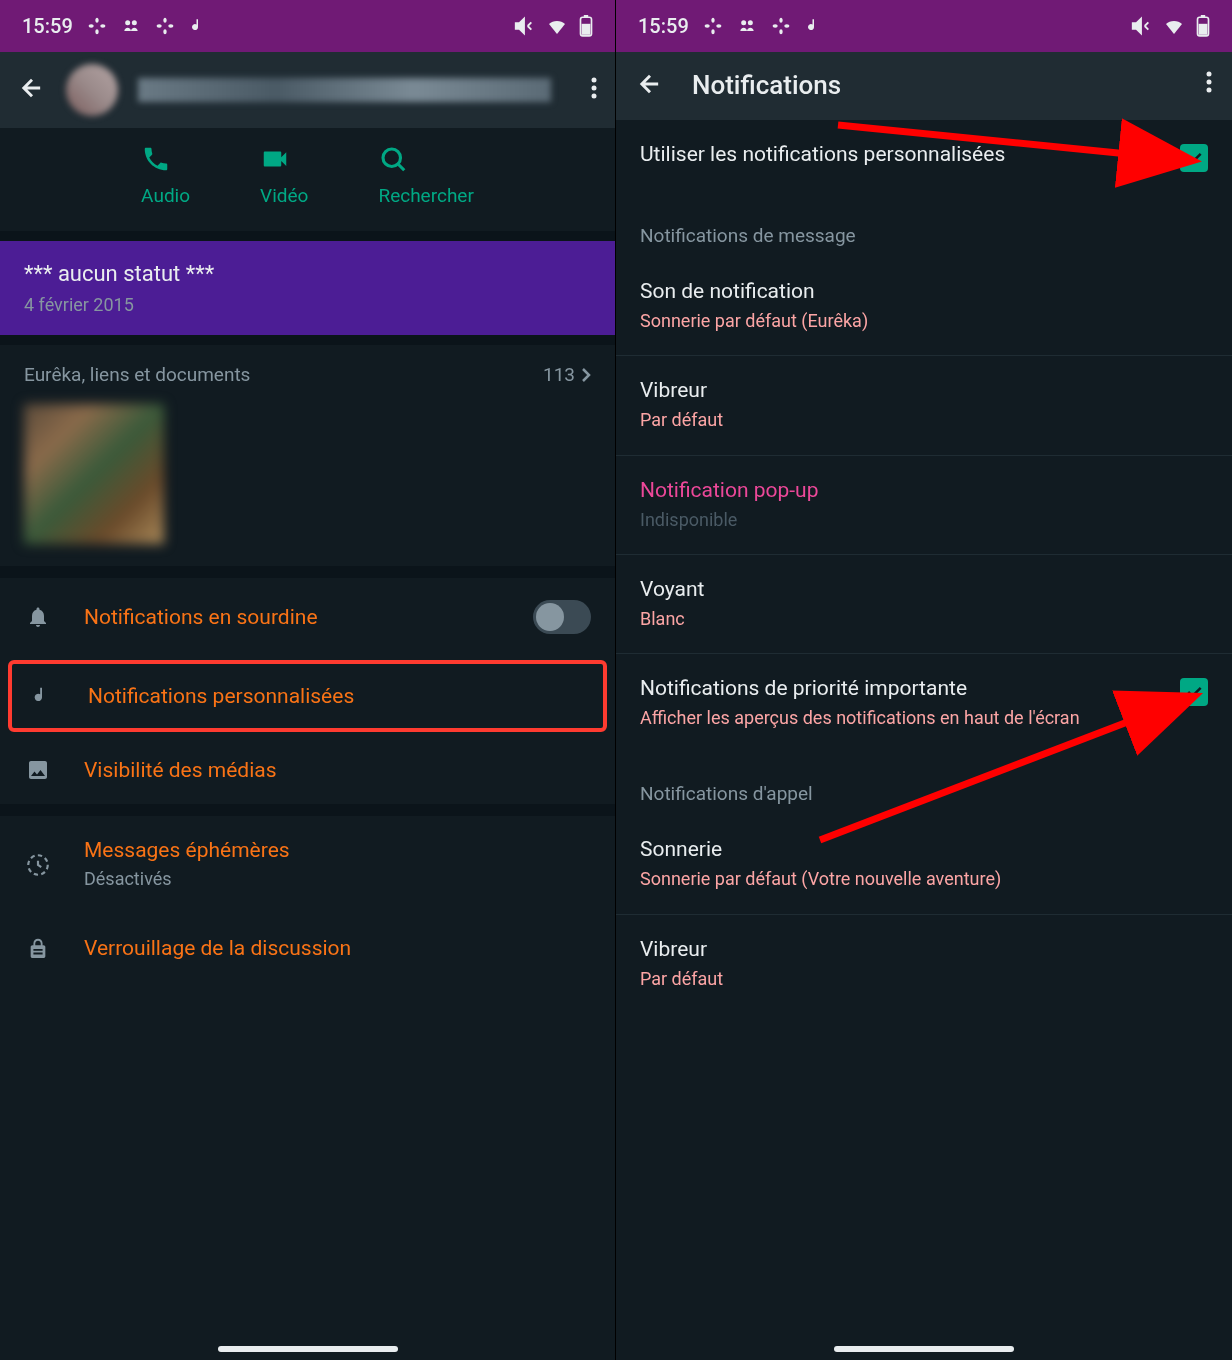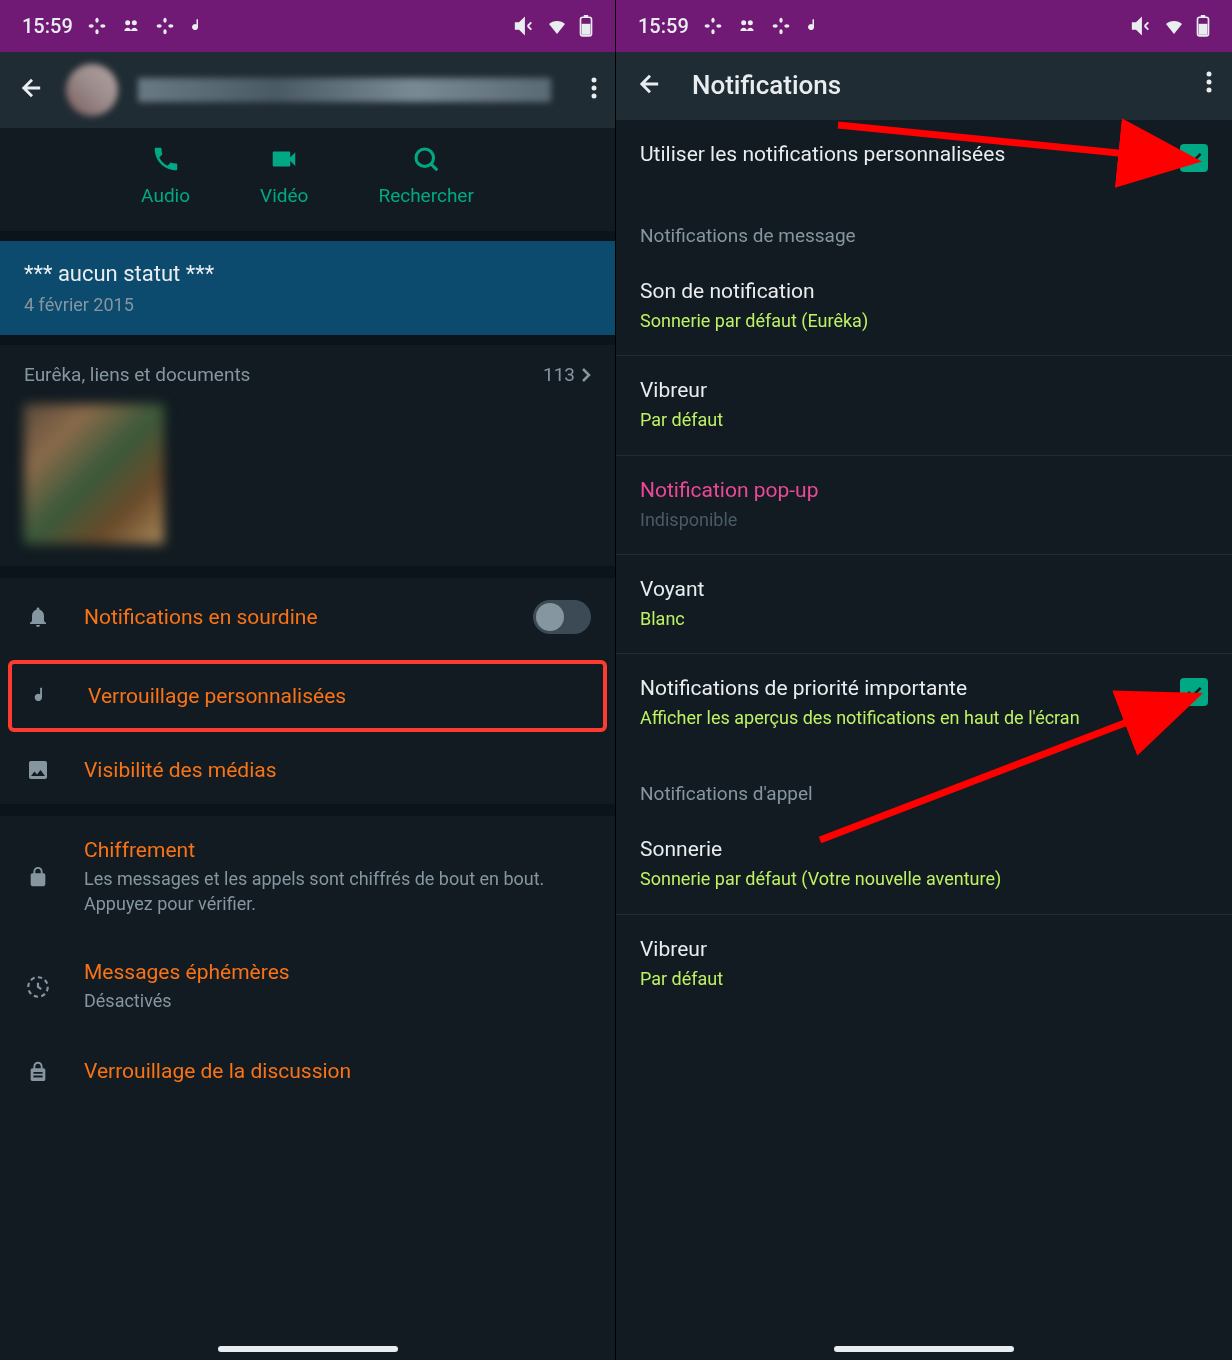--- a/index.html
+++ b/index.html
@@ -72,28 +72,28 @@
   
   .action-row {
     display:flex;
     justify-content:center;
     gap: 70px;
     padding: 16px 0 24px 0;
     background:#111b21;
     border-bottom: 10px solid #0b141a;
   }
   .action-btn {
-    display:flex; flex-direction:column; align-items:center; gap:10px;
+    display:flex; flex-direction:column; gap:10px;
     color:#00a884;
     font-size:19px;
   }
   .action-btn svg { width:30px; height:30px; }
   
   .section {
-    background:#0c4a6e;
+    background:#4c1d95;
     padding: 20px 24px;
     border-bottom: 10px solid #0b141a;
   }
   .status-text { color:#e9edef; font-size:22px; margin-bottom:8px;}
   .status-date { color:#8696a0; font-size:18px;}
   
   .media-section {
     background:#111b21;
     padding: 18px 24px 22px 24px;
     border-bottom: 12px solid #0b141a;
@@ -144,21 +144,21 @@
   
   .notif-body { background:#111b21; flex:1; }
   .notif-row {
     padding: 22px 24px;
     display:flex; align-items:flex-start; gap:18px;
   }
   .notif-row.border { border-bottom:1px solid #1f2c33; }
   .notif-text { flex:1; }
   .notif-title { color:#e9edef; font-size:21px; }
   .notif-title.disabled { color:#ec4899; }
-  .notif-sub { color:#bef264; font-size:18px; margin-top:6px; line-height:1.35; }
+  .notif-sub { color:#fca5a5; font-size:18px; margin-top:6px; line-height:1.35; }
   .notif-sub.disabled { color:#4a5a65; }
   .checkbox {
     width:28px; height:28px; background:#00a884; border-radius:4px;
     display:flex; align-items:center; justify-content:center; flex-shrink:0;
     margin-top:2px;
   }
   .checkbox svg { width:20px; height:20px; stroke:#111b21; stroke-width:3; fill:none; }
   
   .section-header {
     padding: 30px 24px 10px 24px;
@@ -300,48 +300,37 @@
       </div>
     </div>
 
     <div class="setting-row highlighted">
       <span class="setting-icon">
         <svg width="22" height="22" viewBox="0 0 24 24" fill="#8696a0">
             <path d="M12 3v10.5a4 4 0 1 1-2-3.5V3h2z"></path>
           </svg>
       </span>
       <div class="setting-body">
-        <div class="setting-title">Verrouillage personnalisées</div>
+        <div class="setting-title">Notifications personnalisées</div>
       </div>
     </div>
 
     <div class="setting-row">
       <span class="setting-icon">
         <svg width="24" height="24" viewBox="0 0 24 24" fill="#8696a0">
             <path d="M21 19V5c0-1.1-.9-2-2-2H5c-1.1 0-2 .9-2 2v14c0 1.1.9 2 2 2h14c1.1 0 2-.9 2-2zM8.5 13.5l2.5 3 3.5-4.5 4.5 6H5l3.5-4.5z"></path>
           </svg>
       </span>
       <div class="setting-body">
         <div class="setting-title">Visibilité des médias</div>
       </div>
     </div>
 
     <div class="divider"></div>
 
-    <div class="setting-row">
-      <span class="setting-icon">
-        <svg width="22" height="24" viewBox="0 0 24 24" fill="#8696a0">
-            <path d="M18 8h-1V6c0-2.8-2.2-5-5-5S7 3.2 7 6v2H6c-1.1 0-2 .9-2 2v10c0 1.1.9 2 2 2h12c1.1 0 2-.9 2-2V10c0-1.1-.9-2-2-2zM9 6c0-1.7 1.3-3 3-3s3 1.3 3 3v2H9V6z"></path>
-          </svg>
-      </span>
-      <div class="setting-body">
-        <div class="setting-title">Chiffrement</div>
-        <div class="setting-sub">Les messages et les appels sont chiffrés de bout en bout. Appuyez pour vérifier.</div>
-      </div>
-    </div>
 
     <div class="setting-row">
       <span class="setting-icon">
         <svg width="26" height="26" viewBox="0 0 24 24" fill="none" stroke="#8696a0" stroke-width="2">
             <circle cx="12" cy="12" r="9" stroke-dasharray="4 3"></circle>
             <path d="M12 8v4l3 2" stroke="#8696a0"></path>
           </svg>
       </span>
       <div class="setting-body">
         <div class="setting-title">Messages éphémères</div>

